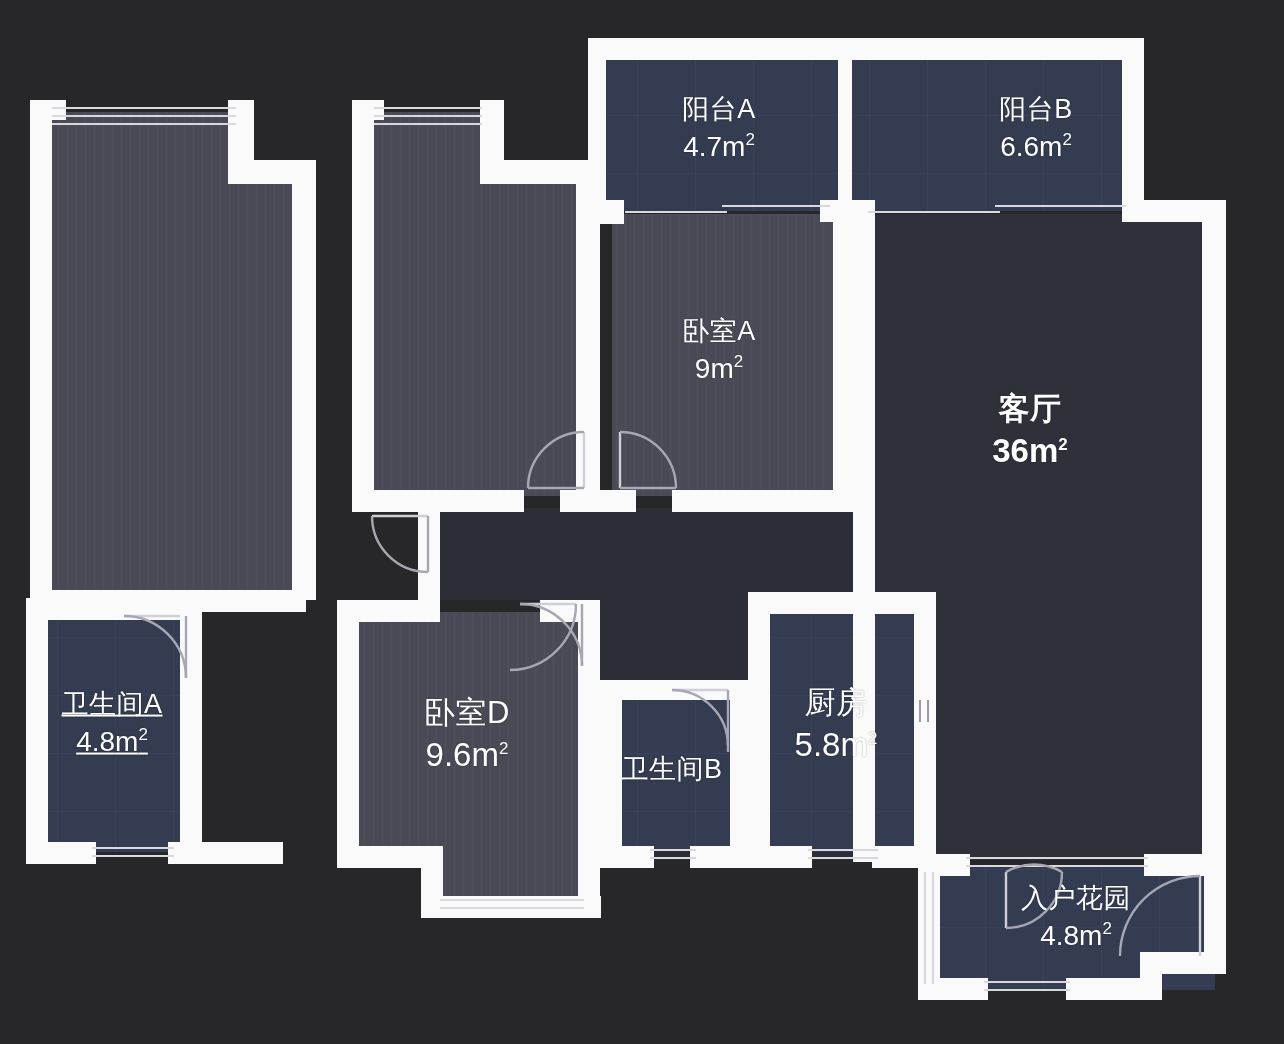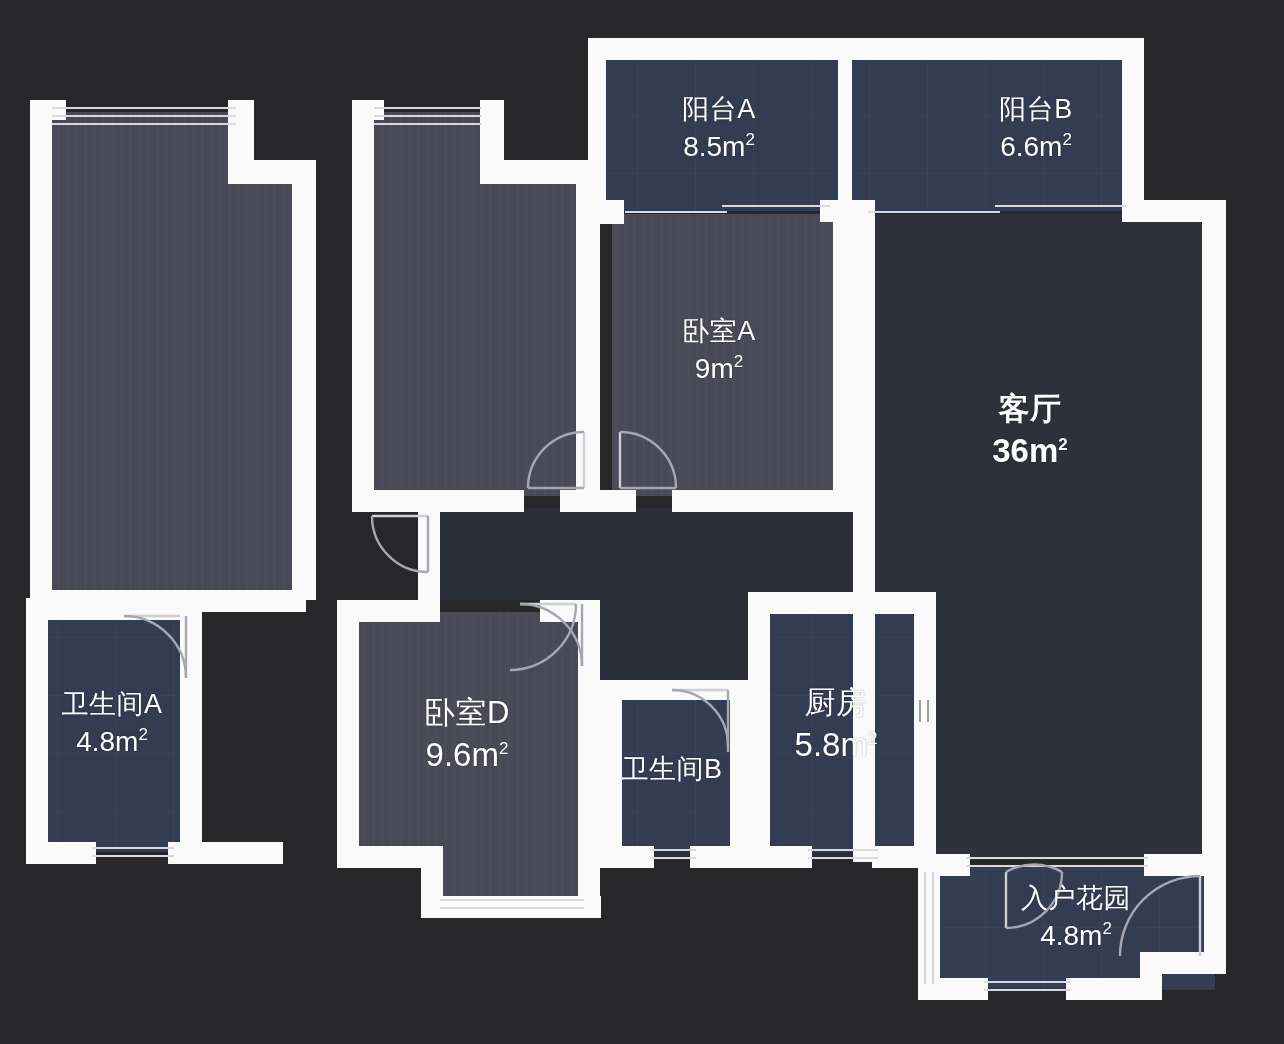--- a/index.html
+++ b/index.html
@@ -325,41 +325,41 @@
 
     <g stroke="#9a9aa8" fill="none" stroke-width="2">
       <line x1="920" y1="722" x2="920" y2="700"></line>
       <line x1="928" y1="722" x2="928" y2="700"></line>
     </g>
 
   </svg>
 
   <div class="room-label label-sm" style="left:719px; top:128px;">
     <span class="rl-name">阳台A</span>
-    <span class="rl-area"><span>8.5</span><span>m</span><sup>2</sup></span>
+    <span class="rl-area"><span>4.7</span><span>m</span><sup>2</sup></span>
   </div>
 
   <div class="room-label label-sm" style="left:991px; top:128px;margin-left:45px;">
     <span class="rl-name">阳台B</span>
     <span class="rl-area"><span>6.6</span><span>m</span><sup>2</sup></span>
   </div>
 
 
 
   <div class="room-label label-sm" style="left:719px; top:350px;">
     <span class="rl-name">卧室A</span>
     <span class="rl-area"><span>9</span><span>m</span><sup>2</sup></span>
   </div>
 
   <div class="room-label label-lg" style="left:1030px; top:431px;font-weight:bold;">
     <span class="rl-name">客厅</span>
     <span class="rl-area"><span>36</span><span>m</span><sup>2</sup></span>
   </div>
 
-  <div class="room-label label-sm" style="left:112px; top:723px;">
+  <div class="room-label label-sm" style="left:112px; top:723px;text-decoration:underline;">
     <span class="rl-name">卫生间A</span>
     <span class="rl-area"><span>4.8</span><span>m</span><sup>2</sup></span>
   </div>
 
   <div class="room-label label-lg" style="left:467px; top:723px;margin-top:12px;">
     <span class="rl-name">卧室D</span>
     <span class="rl-area"><span>9.6</span><span>m</span><sup>2</sup></span>
   </div>
 
   <div class="room-label label-sm" style="left:672px; top:770px;">

